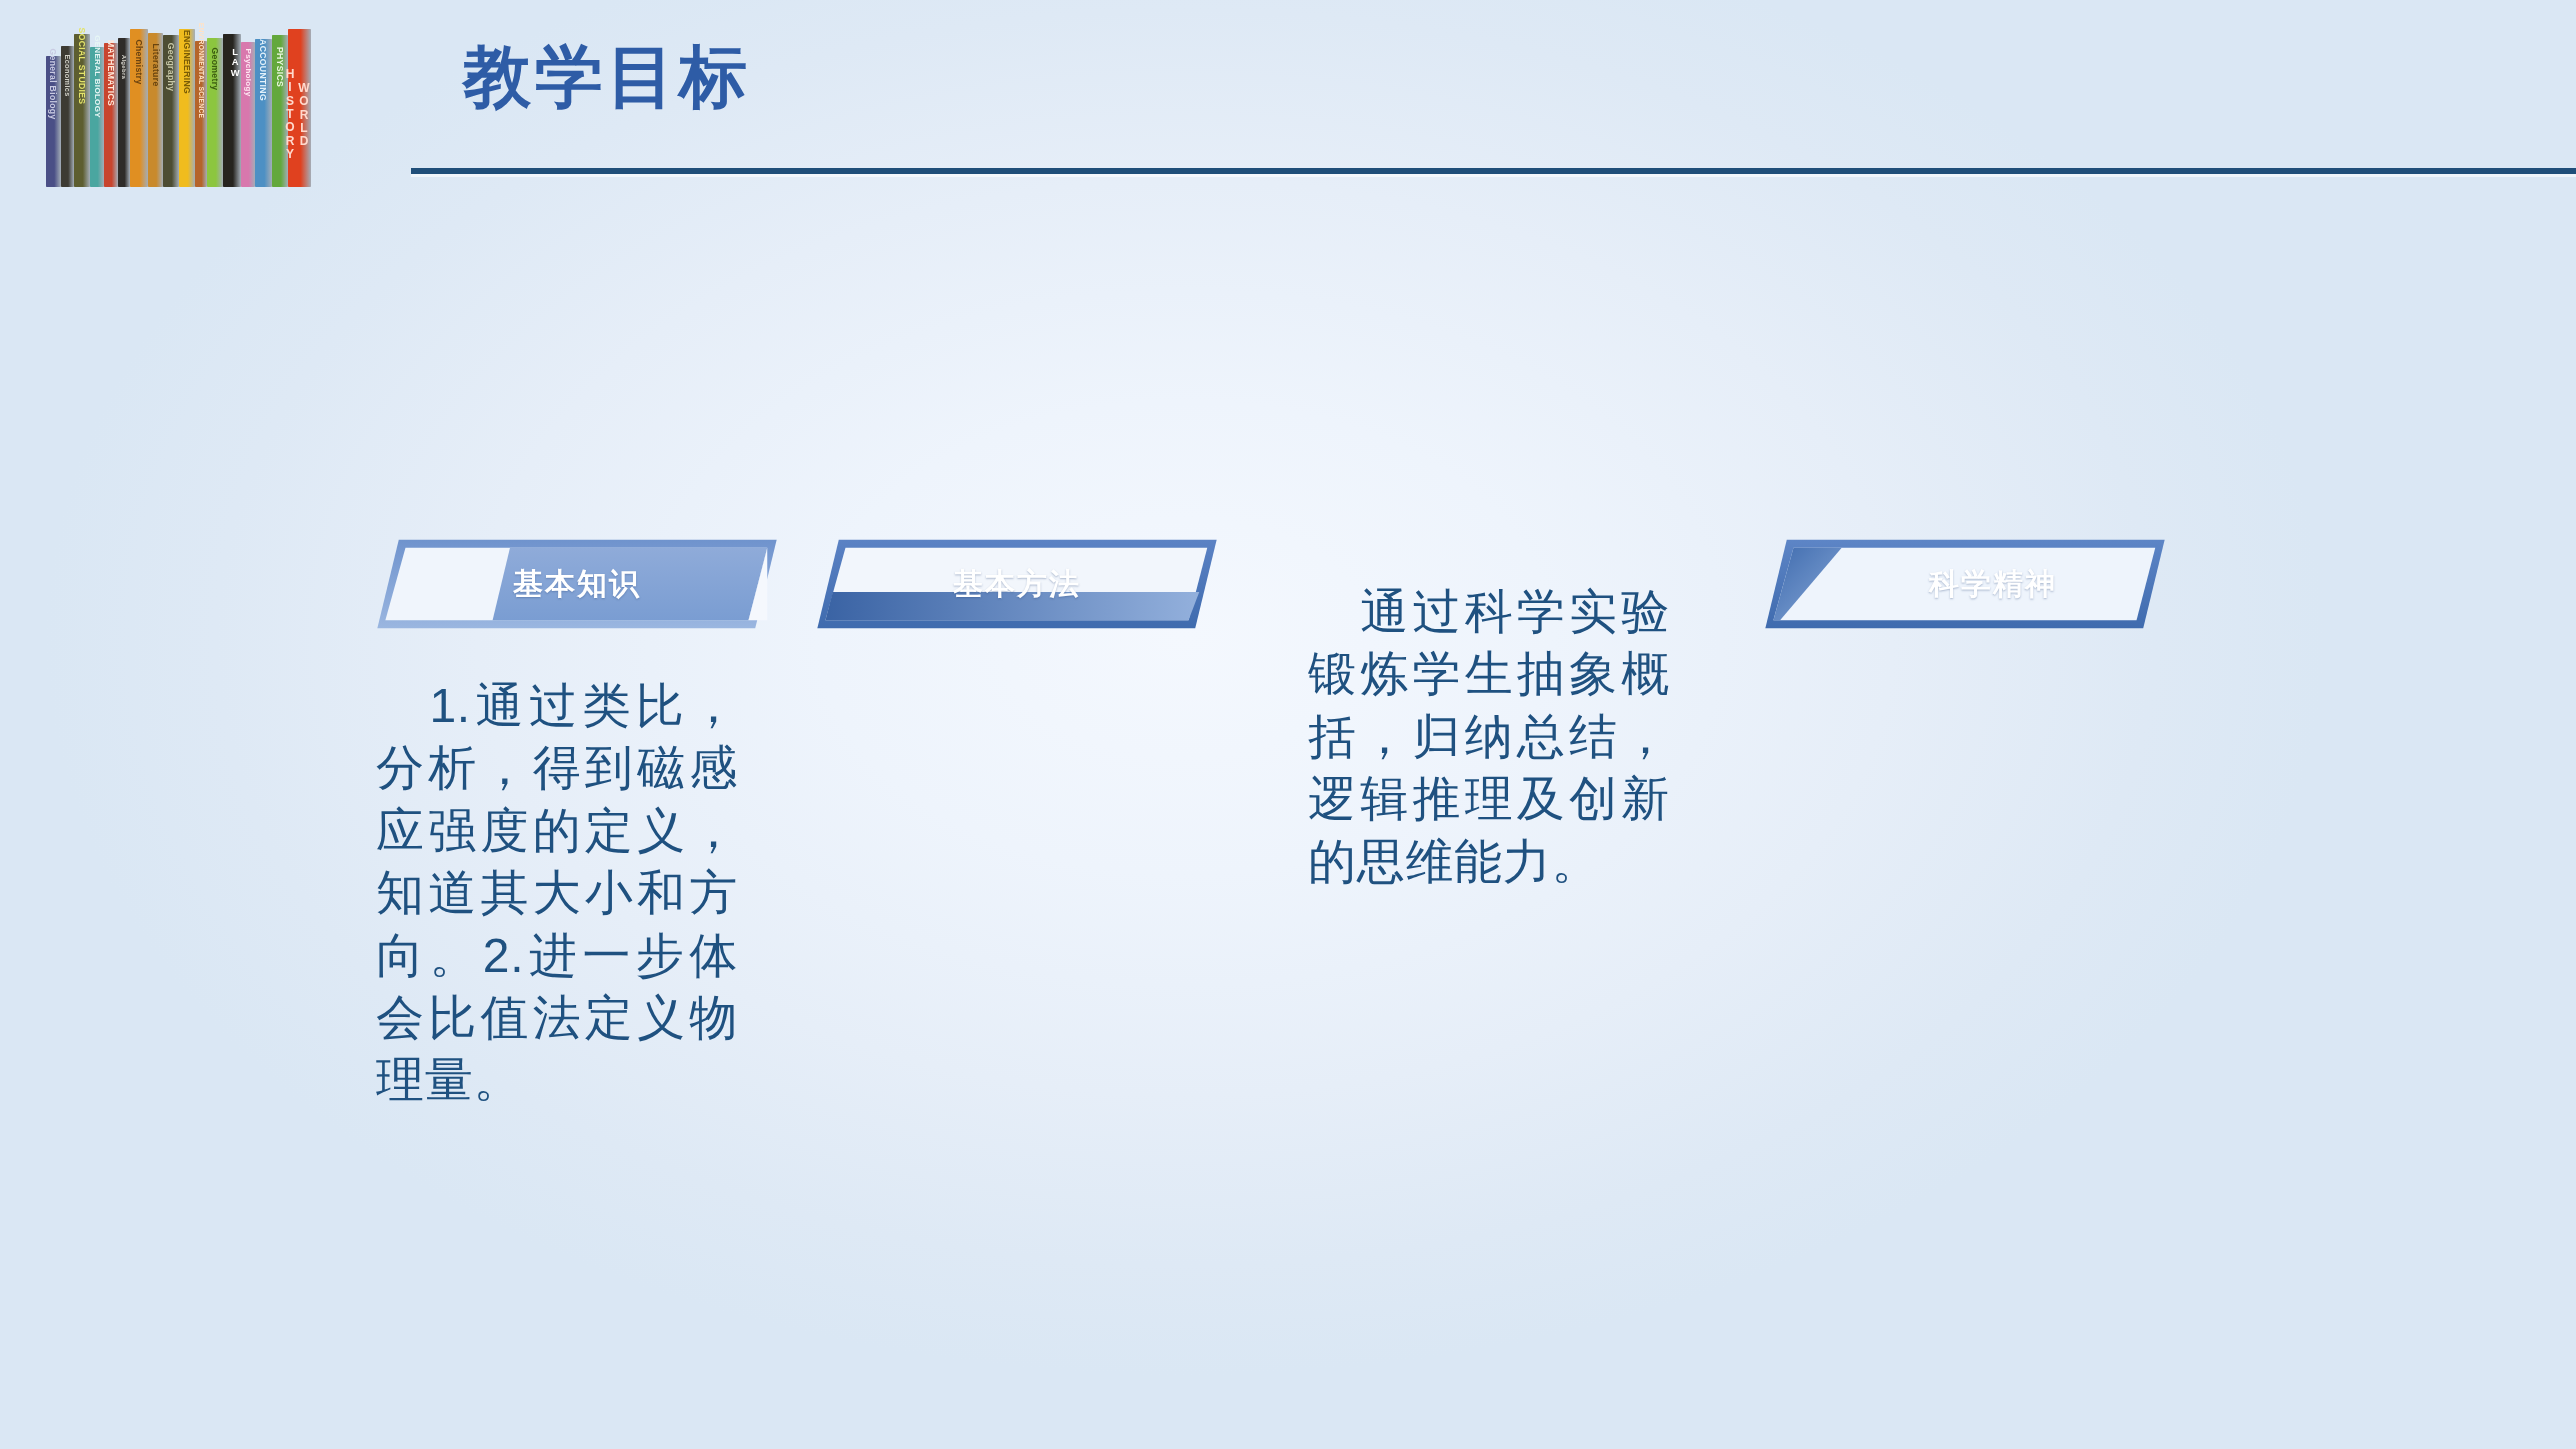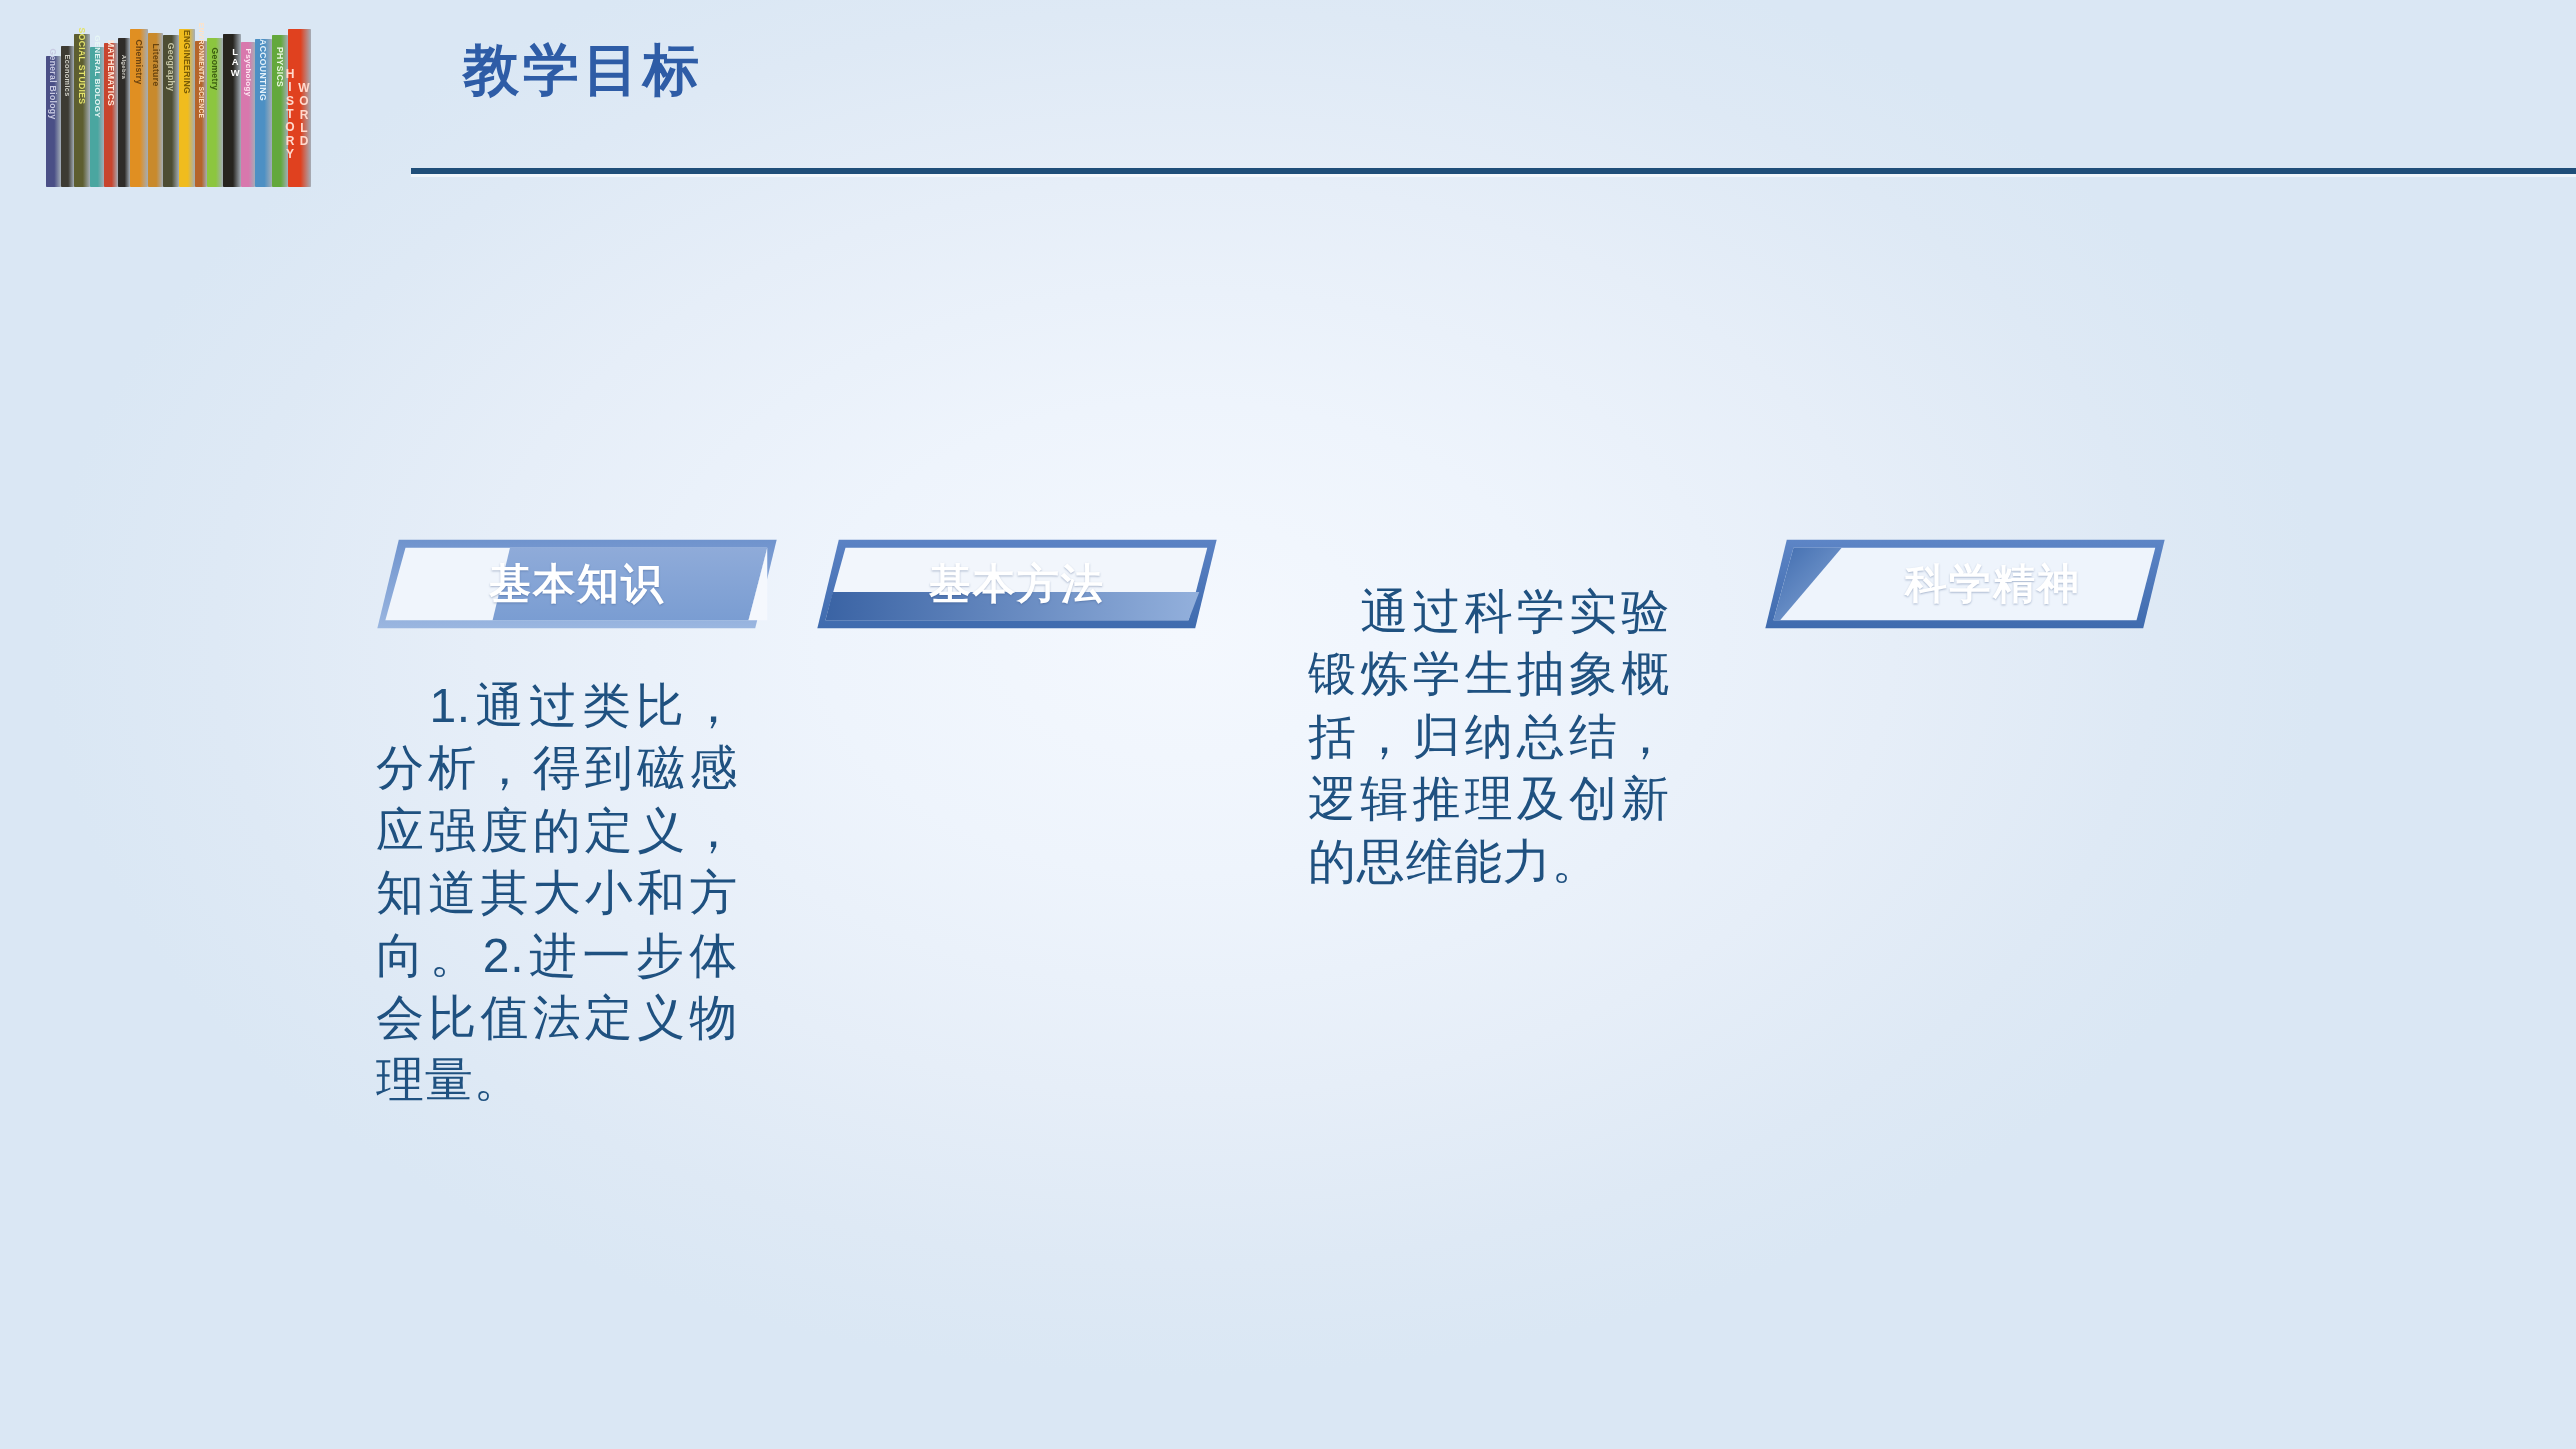--- a/index.html
+++ b/index.html
@@ -29,21 +29,21 @@
   }
   .book .spv{
     position:absolute;left:0;right:0;top:8%;
     writing-mode:vertical-rl;text-orientation:upright;
     font-size:8px;font-weight:bold;text-align:center;
     letter-spacing:-0.7px;
   }
 
   .title{
     position:absolute;left:463px;top:42px;
-    font-size:56px;font-weight:bold;color:#2e5ca6;
+    font-size:68px;font-weight:bold;color:#2e5ca6;
     letter-spacing:4px;line-height:1;
     font-family:"Liberation Sans","DejaVu Sans",sans-serif;
   }
   .rule{
     position:absolute;left:411px;top:168px;width:2165px;height:6px;
     background:#1f4e79;
   }
   .rule-soft{
     position:absolute;left:411px;top:174px;width:2165px;height:2.7px;
     background:rgba(255,255,255,0.55);
@@ -60,21 +60,21 @@
   .col4{ left:1764px; width:443px; }
 
   
   .badge{
     position:relative;width:402px;height:94px;
   }
   .badge svg{ position:absolute;left:0;top:0;width:402px;height:94px; }
   .badge .btxt{
     position:absolute;left:0;top:0;width:402px;height:94px;
     display:flex;align-items:center;justify-content:center;
-    color:#ffffff;font-size:42px;font-weight:bold;letter-spacing:2px;
+    color:#ffffff;font-size:30px;font-weight:bold;letter-spacing:2px;
     text-shadow:0 1.3px 2px rgba(40,70,120,0.35);
     z-index:5;
     font-family:"Liberation Sans","DejaVu Sans",sans-serif;
   }
   .b1 .btxt{ padding-right:25.5px; }
   .b2 .btxt{ padding-right:29.5px; }
   .b3 .btxt{ padding-right:20px; }
   .b4 .btxt{ padding-left:28px; }
 
   

